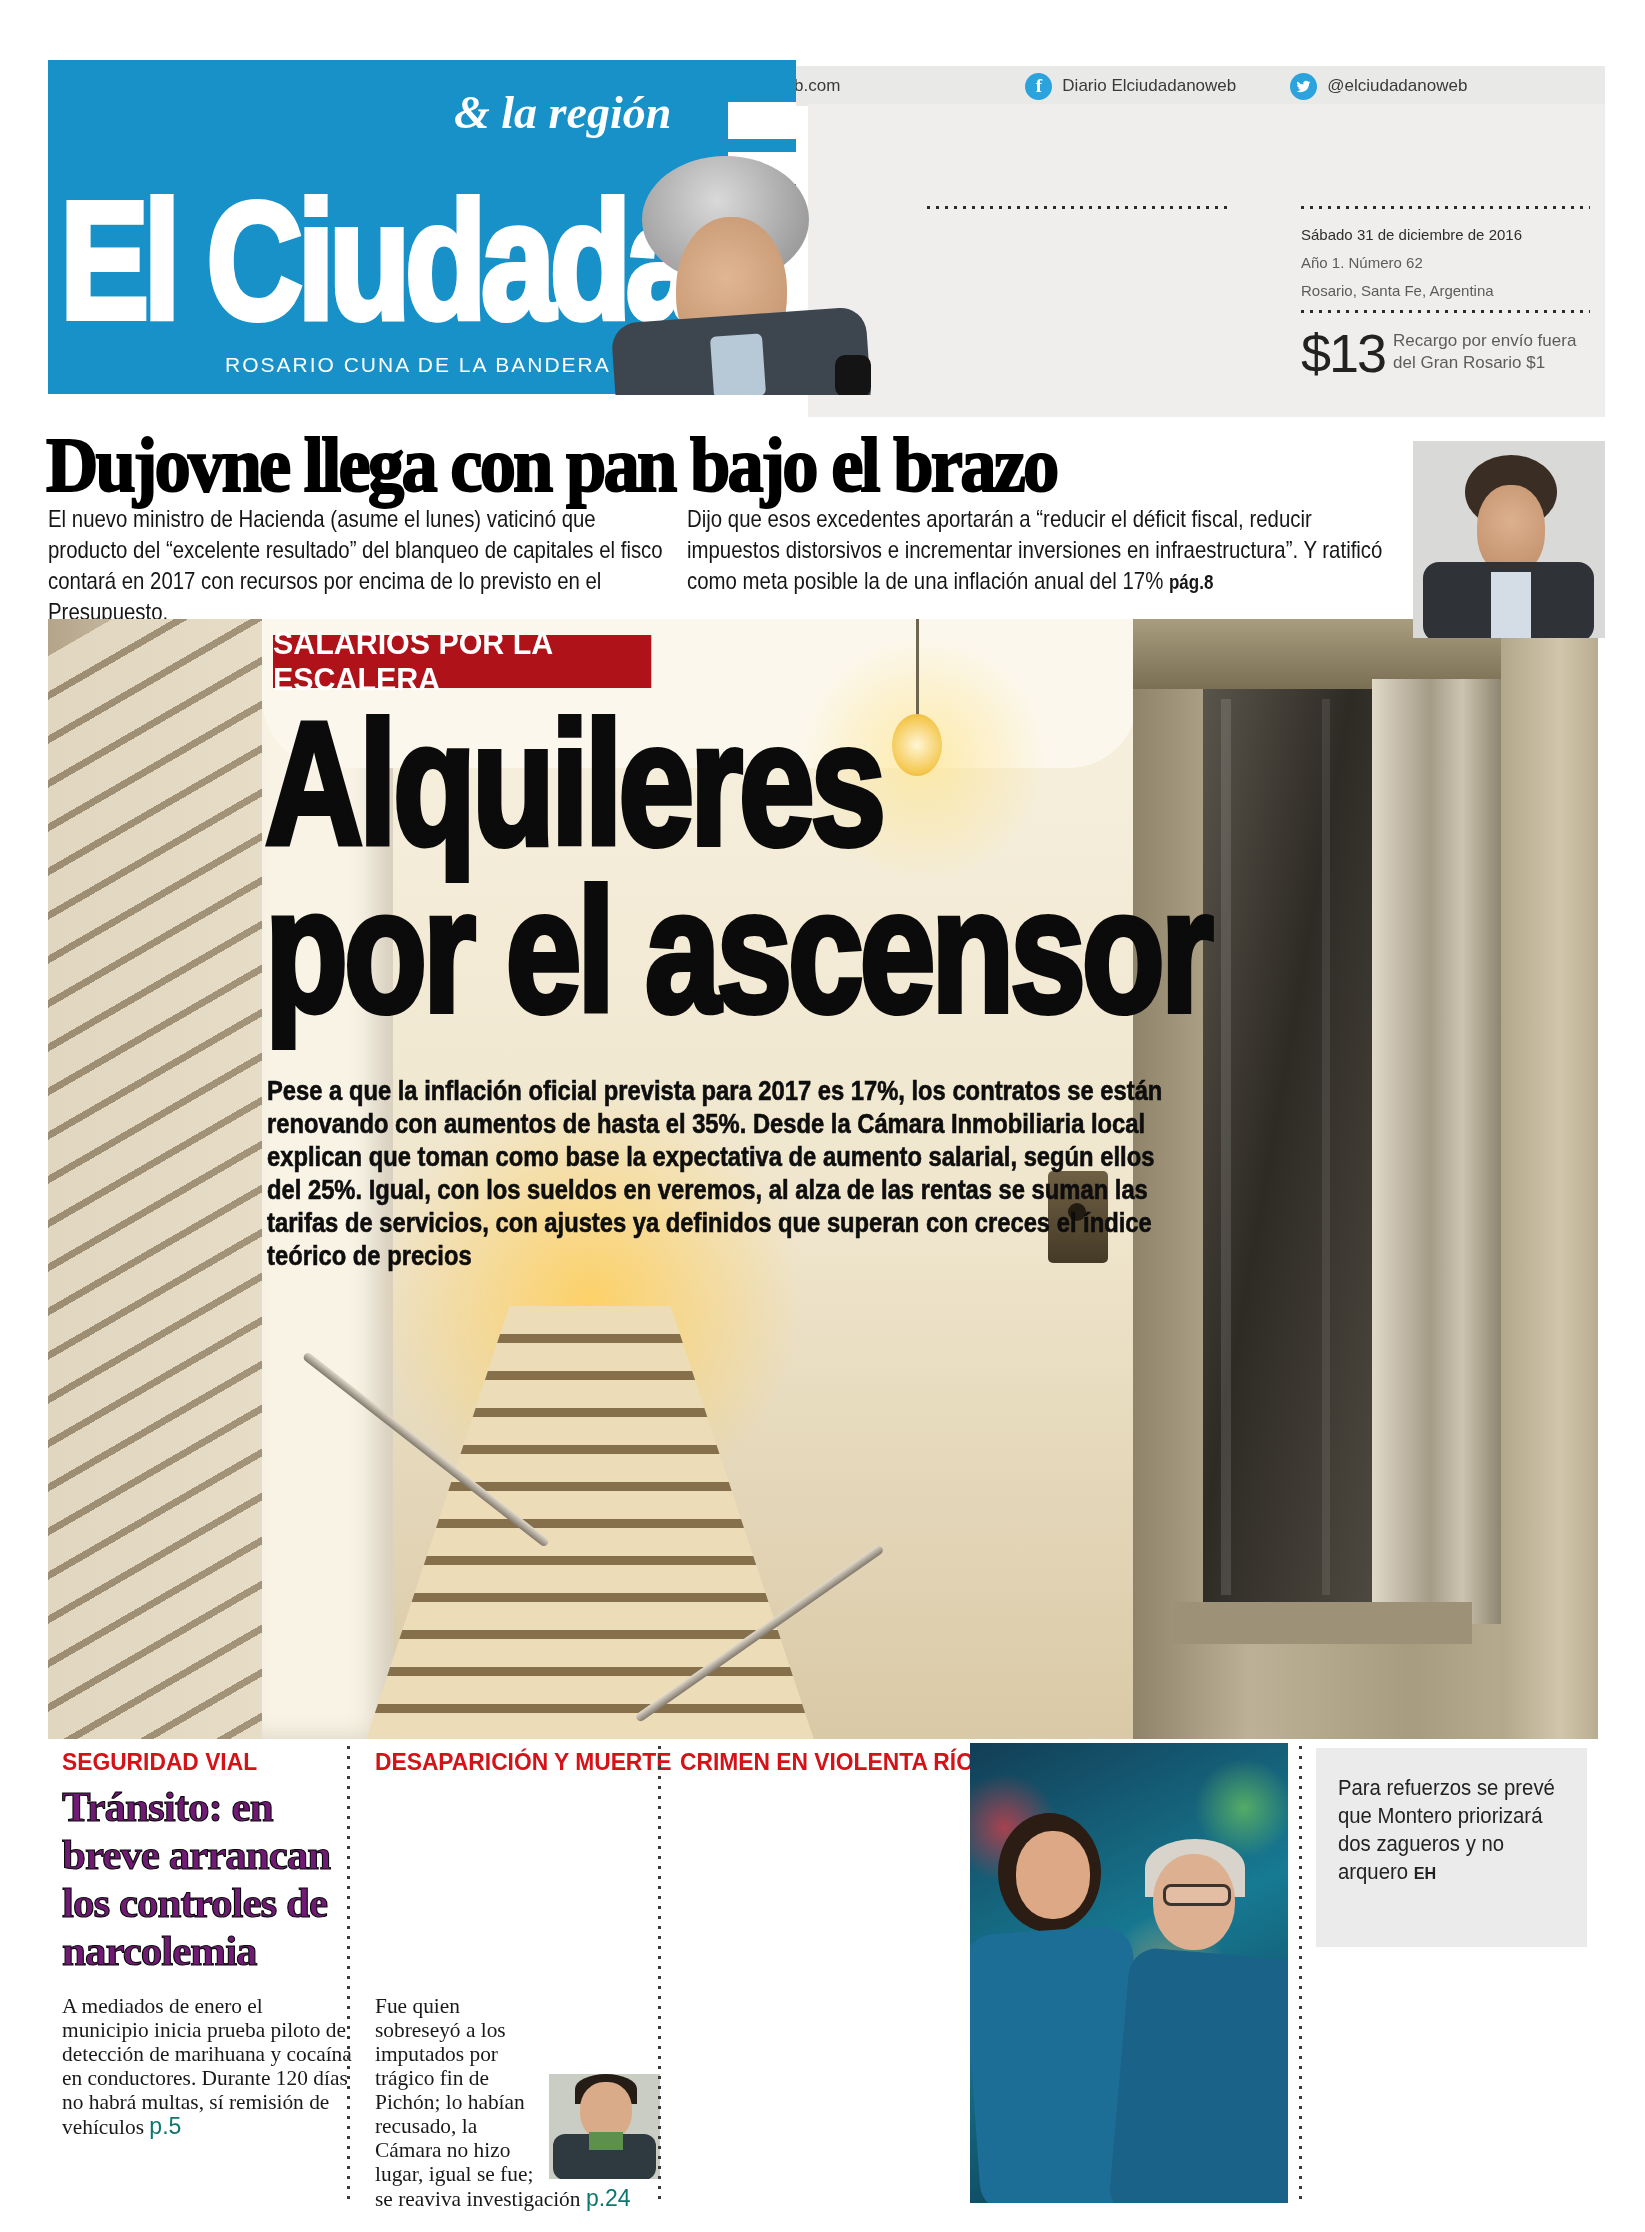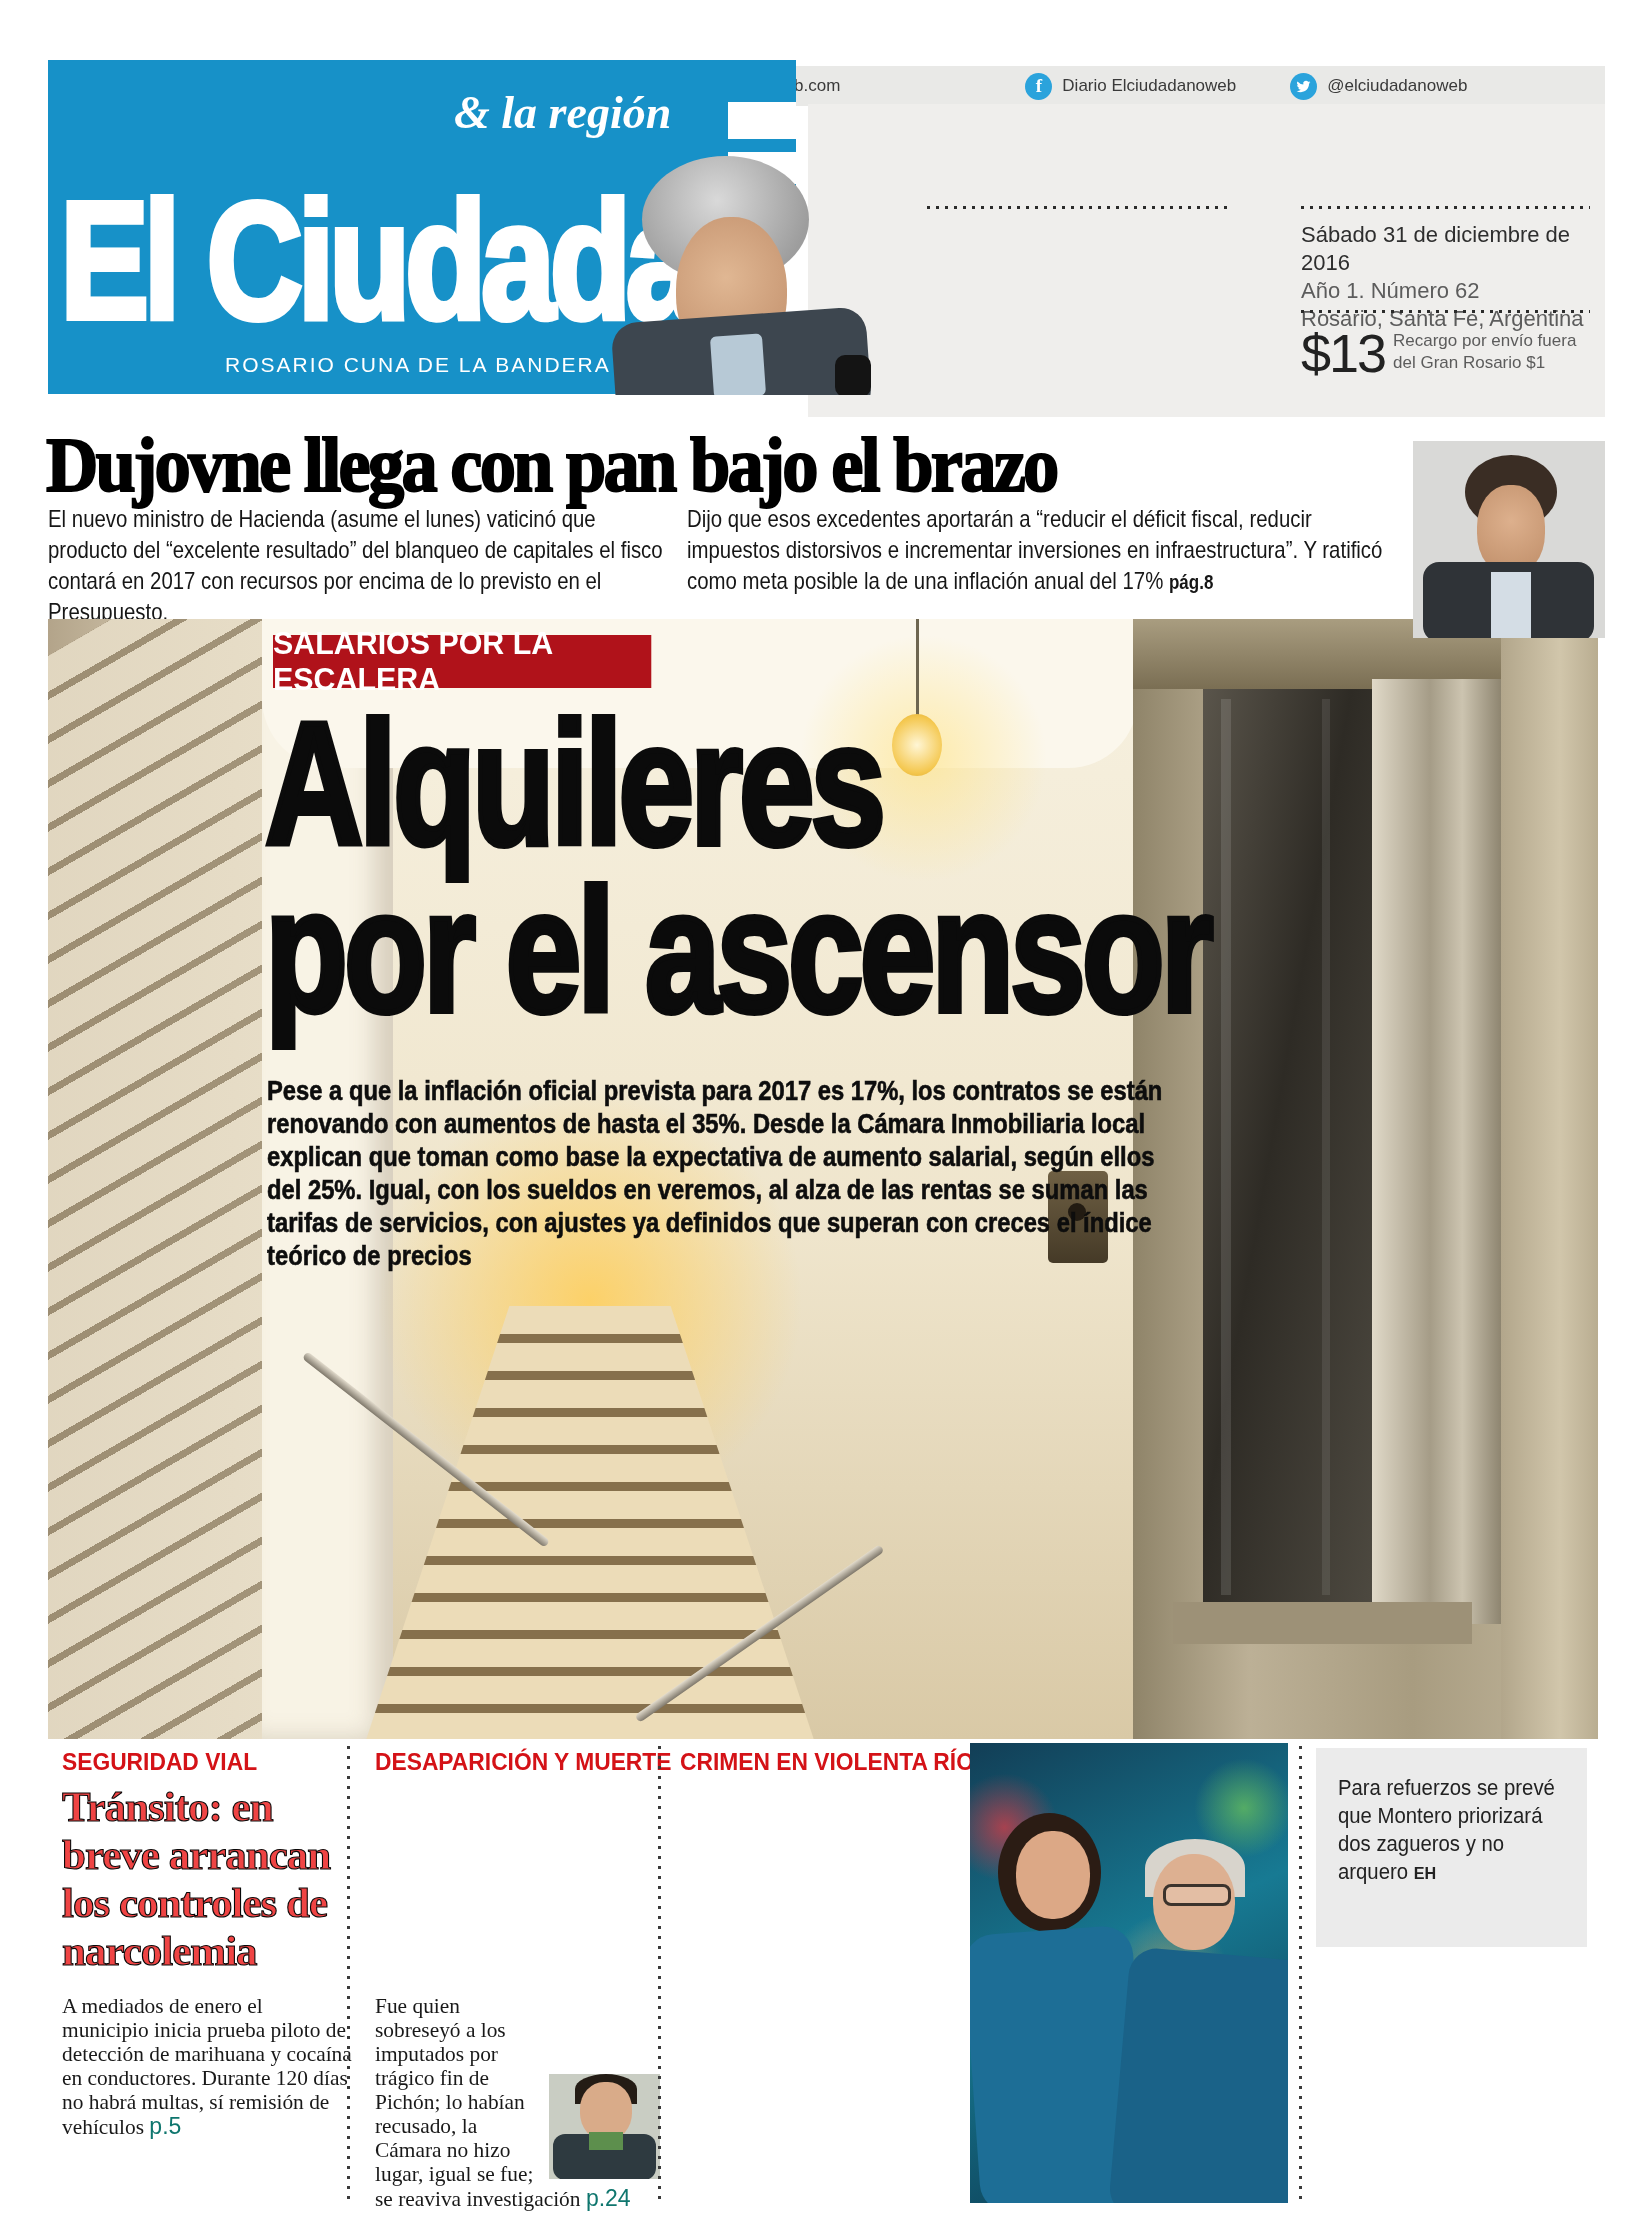--- a/index.html
+++ b/index.html
@@ -28,21 +28,21 @@
   .notch{position:absolute;right:0;background:#fff;width:68px;}
   .notch.n1{top:42px;height:37px;}
   .notch.n2{top:92px;height:32px;}
 
   
   .panel{left:808px;top:104px;width:797px;height:313px;background:#efeeec;z-index:1;}
   .dots-h{height:3px;background:repeating-linear-gradient(90deg,#2b2b2b 0 3px,transparent 3px 9px);}
   .dots-v{width:3px;background:repeating-linear-gradient(180deg,#3a3a3a 0 3px,transparent 3px 10px);}
   .teaser{left:910px;top:223px;width:328px;text-align:center;color:#a8121e;
           font-family:"Liberation Serif",serif;font-weight:bold;font-size:26px;line-height:33px;z-index:3;}
-  .issue-date{left:1301px;top:221px;width:289px;font-size:22px;color:#2e2e2e;line-height:28px;z-index:3;}
+  .issue-date{left:1301px;top:221px;width:289px;font-size:15px;color:#2e2e2e;line-height:28px;z-index:3;}
   .issue-sub{color:#5c5c5c;}
   .price{left:1301px;top:322px;font-size:54px;color:#222;z-index:3;letter-spacing:-2px;}
   .surcharge{left:1393px;top:330px;width:209px;font-size:17px;line-height:22px;color:#5c5c5c;z-index:3;}
 
   
   .delsel{left:612px;top:100px;width:261px;height:295px;overflow:hidden;z-index:6;}
   .ds-hair{position:absolute;left:30px;top:56px;width:167px;height:127px;border-radius:50%;
            background:radial-gradient(circle at 45% 35%,#d9d9d9,#9d9d9d 75%);}
   .ds-face{position:absolute;left:64px;top:117px;width:111px;height:151px;border-radius:48%;
            background:radial-gradient(circle at 45% 40%,#e0b793,#c2906c 85%);}
@@ -122,21 +122,21 @@
   .cv-h1{left:217px;top:78px;}
   .cv-h2{left:217px;top:245px;}
   .cv-deck{left:219px;top:456px;width:1040px;font-weight:bold;color:#0d0d0d;font-size:27px;
            line-height:33px;transform:scaleX(.88);transform-origin:left top;z-index:10;
            -webkit-text-stroke:0.6px #0d0d0d;}
 
   
   .kicker{font-weight:bold;font-size:24px;color:#d41217;letter-spacing:0;transform:scaleX(.95);
           transform-origin:left;white-space:nowrap;}
   .k1{left:62px;top:1748px;} .k2{left:375px;top:1748px;} .k3{left:680px;top:1748px;}
-  .bh{font-family:"Liberation Serif",serif;font-weight:bold;color:#ef4444;font-size:43px;
+  .bh{font-family:"Liberation Serif",serif;font-weight:bold;color:#701a75;font-size:43px;
       line-height:48px;-webkit-text-stroke:1.1px #080808;letter-spacing:-1px;}
   .bh1{left:62px;top:1783px;width:303px;}
   .bh2{left:375px;top:1783px;width:289px;}
   .bh3{left:680px;top:1783px;width:284px;}
   .bb{font-family:"Liberation Serif",serif;font-size:21.4px;line-height:24px;color:#191919;}
   .bb1{left:62px;top:1994px;width:291px;}
   .bb2{left:375px;top:1994px;width:285px;}
   .bb3{left:680px;top:1994px;width:281px;}
   .pref{font-family:"Liberation Sans",sans-serif;font-weight:normal;font-size:23px;color:#0f766e;}
   .esc-ph{float:right;width:111px;height:105px;margin:80px 0 4px 8px;position:relative;

